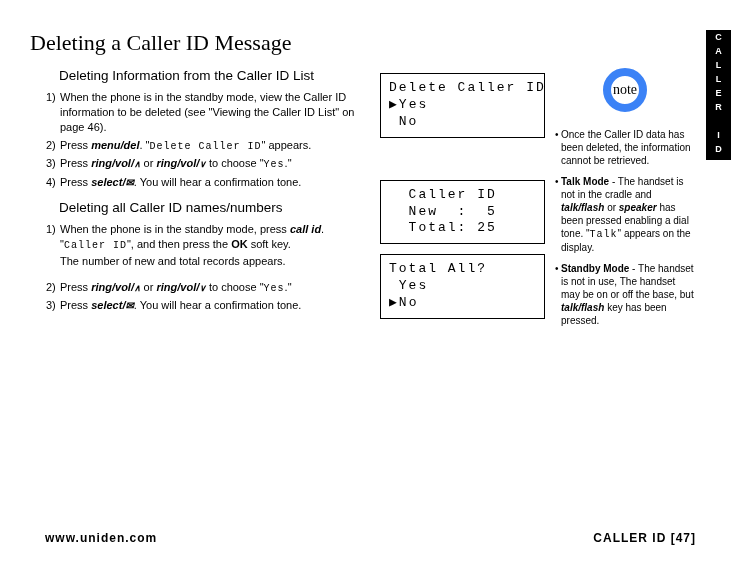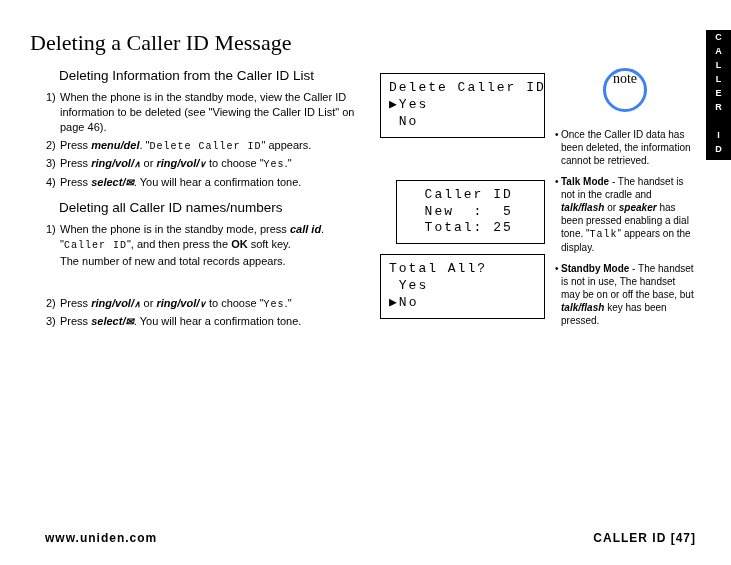--- a/index.html
+++ b/index.html
@@ -76,47 +76,47 @@
       padding-left: 14px;
       position: relative;
     }
     .step-num {
       position: absolute;
       left: 0;
       top: 0;
     }
     .step-continuation {
       padding-left: 14px;
-      margin-bottom: 19px;
+      margin-bottom: 3px;
       margin-top: -1px;
     }
     .bi { font-weight: bold; font-style: italic; margin-top: 9px; }
     .mono { font-family: 'Courier New', monospace; letter-spacing: 1px; font-size: 10px; }
     .arrow-up::after { content: "∧"; font-size: 9px; }
     .arrow-down::after { content: "∨"; font-size: 9px; }
     .envelope::after { content: "✉"; font-size: 10px; }
     .lcd-box {
       border: 1px solid #000;
       padding: 6px 8px;
       margin-bottom: 10px;
       font-family: 'Courier New', monospace;
       font-size: 13px;
       line-height: 1.3;
       letter-spacing: 2px;
       white-space: pre;
     }
     .lcd-box.first { margin-top: 5px; }
-    .lcd-box.second { margin-top: 42px; margin-left: 16px; }
+    .lcd-box.second { margin-top: 42px; }
     .note-circle {
       width: 44px;
       height: 44px;
-      border: 3px solid #3b82f6;
+      border: 8px solid #3b82f6;
       border-radius: 50%;
       display: flex;
-      align-items: flex-start;
+      align-items: center;
       justify-content: center;
       font-family: Georgia, serif;
       font-size: 14px;
       margin: 0 auto 16px auto;
     }
     .note-list {
       font-size: 10px;
       line-height: 1.3;
     }
     .note-item {

